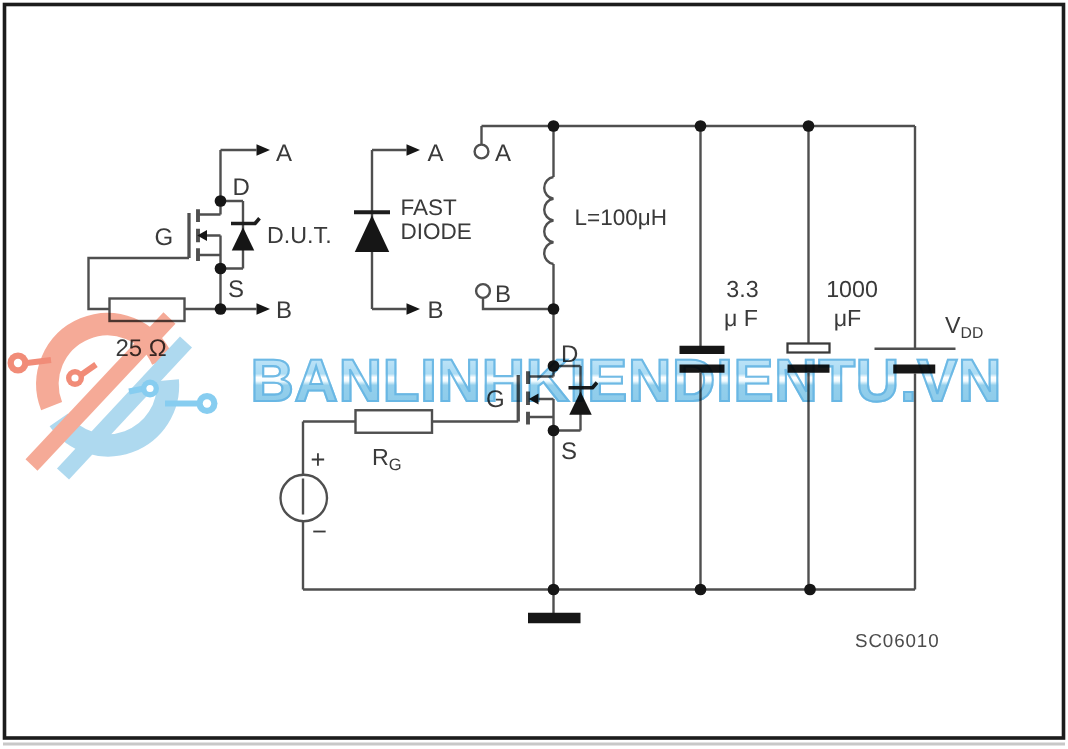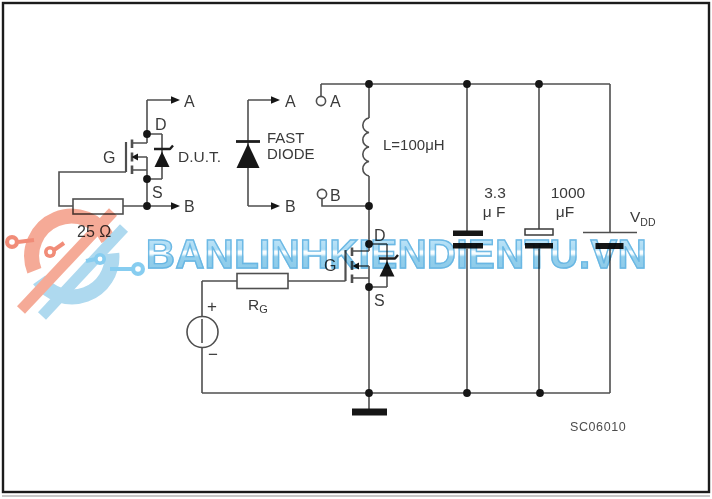--- a/index.html
+++ b/index.html
@@ -15,21 +15,21 @@
   .box{fill:#ffffff;stroke:#4f4f4f;stroke-width:1.6;}
   .t{fill:#3a3a3a;font-size:16px;}
   .t15{fill:#3a3a3a;font-size:15px;}
   .t155{fill:#3a3a3a;font-size:15.5px;}
   .t17{fill:#3a3a3a;font-size:17px;}
   .tc{text-anchor:middle;}
   .tsub{font-size:10.5px;}
   .tsub2{font-size:11px;}
   .tcode{fill:#4c4c4c;font-size:12.5px;letter-spacing:.6px;}
   #wm-logo{mix-blend-mode:multiply;opacity:.93;}
-  #wm-text{position:absolute;left:146px;top:234px;white-space:nowrap;
+  #wm-text{position:absolute;left:167px;top:234px;white-space:nowrap;
     font-weight:800;font-size:40px;line-height:40px;letter-spacing:.5px;
     background:linear-gradient(180deg,#c7e8f9 0%,#aadbf4 38%,#ffffff 44%,#f4fcff 50%,#93cfec 57%,#8ccae9 100%);
     -webkit-background-clip:text;background-clip:text;color:transparent;
     -webkit-text-stroke:1.4px rgba(102,181,227,.92);
     mix-blend-mode:multiply;}
 </style>
 </head>
 <body>
 
 <div id="stage">

